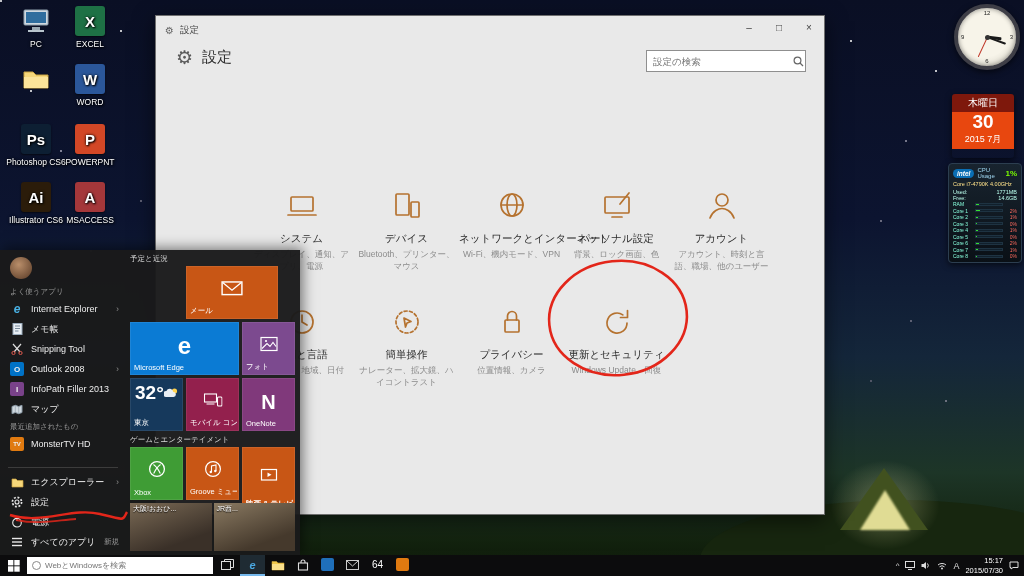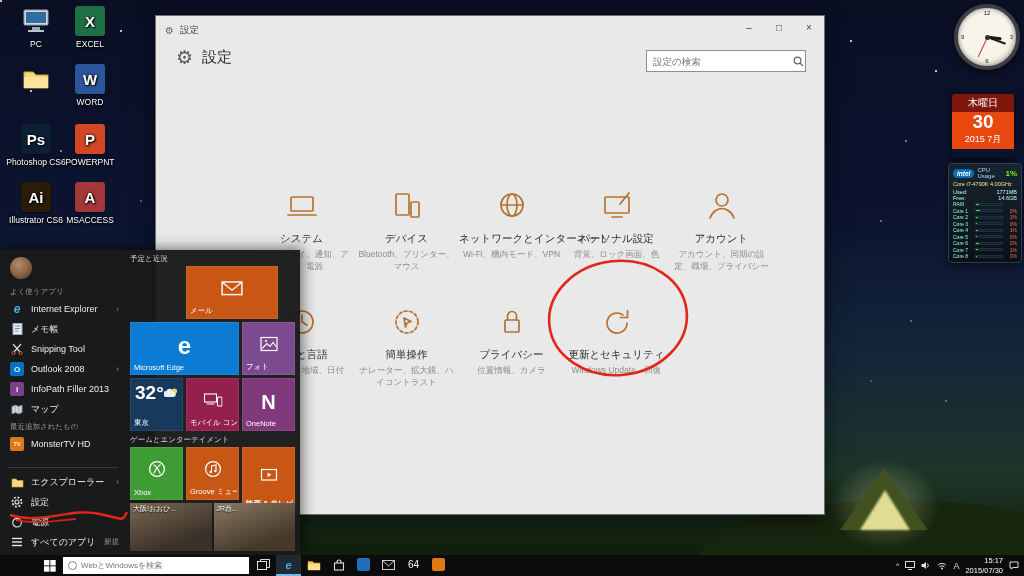--- a/index.html
+++ b/index.html
@@ -125,21 +125,21 @@
   .weather-temp { position:absolute; left:5px; top:4px; font-size:19px; font-weight:bold; }
   .weather-icon { position:absolute; right:4px; top:6px; }
   .news-strip { position:absolute; left:130px; top:253px; width:165px; height:48px; display:flex; gap:2px; overflow:hidden; }
   .news-box { flex:1; position:relative; background:linear-gradient(160deg,#7a6a55,#3a3028 75%); }
   .news-box.b2 { background:linear-gradient(160deg,#8a7a62,#45392c 75%); }
   .news-cap { position:absolute; left:3px; top:2px; right:2px; font-size:7px; color:#fff;
     text-shadow:0 1px 1px #000; line-height:1.25; }
 
   
   .taskbar { position:absolute; left:0; bottom:0; width:1024px; height:21px; background:#0c0c0d; z-index:40;
-    display:flex; align-items:center;padding-left:36px; }
+    display:flex; align-items:center; }
   .tb-start { width:27px; height:21px; display:flex; align-items:center; justify-content:center; cursor:pointer; }
   .tb-search { width:186px; height:17px; background:#fff; display:flex; align-items:center; gap:4px;
     padding:0 5px; margin-right:2px; }
   .tb-search input { flex:1; border:none; outline:none; font-size:8px; color:#555; background:transparent;
     font-family:inherit; min-width:0; }
   .cortana-ring { width:9px; height:9px; border:1.5px solid #8a8a8a; border-radius:50%; flex:0 0 9px; }
   .tb-icons { display:flex; height:21px; }
   .tb-icon { width:25px; height:21px; display:flex; align-items:center; justify-content:center;
     font-size:11px; cursor:pointer; border-bottom:2px solid transparent; }
   .tb-icon.active { border-bottom-color:#76b9ed; background:#1f2b33; }
@@ -374,21 +374,21 @@
           <div class="cat-desc">背景、ロック画面、色</div>
         </div>
         <div class="cat-cell">
           <div class="cat-icon">
               <svg width="36" height="36" viewBox="0 0 36 36">
                 <circle cx="18" cy="11" r="6"></circle>
                 <path d="M6 29c2.5-7.5 9-9.5 12-9.5s9.5 2 12 9.5"></path>
               </svg>
             </div>
           <div class="cat-name">アカウント</div>
-          <div class="cat-desc">アカウント、同期の設定、職場、プライバシー</div>
+          <div class="cat-desc">アカウント、時刻と言語、職場、他のユーザー</div>
         </div>
       </div>
       <div class="cat-row">
         <div class="cat-cell">
           <div class="cat-icon">
               <svg width="36" height="36" viewBox="0 0 36 36">
                 <circle cx="18" cy="17" r="11"></circle>
                 <path d="M18 10v7l5 3"></path>
               </svg>
             </div>

